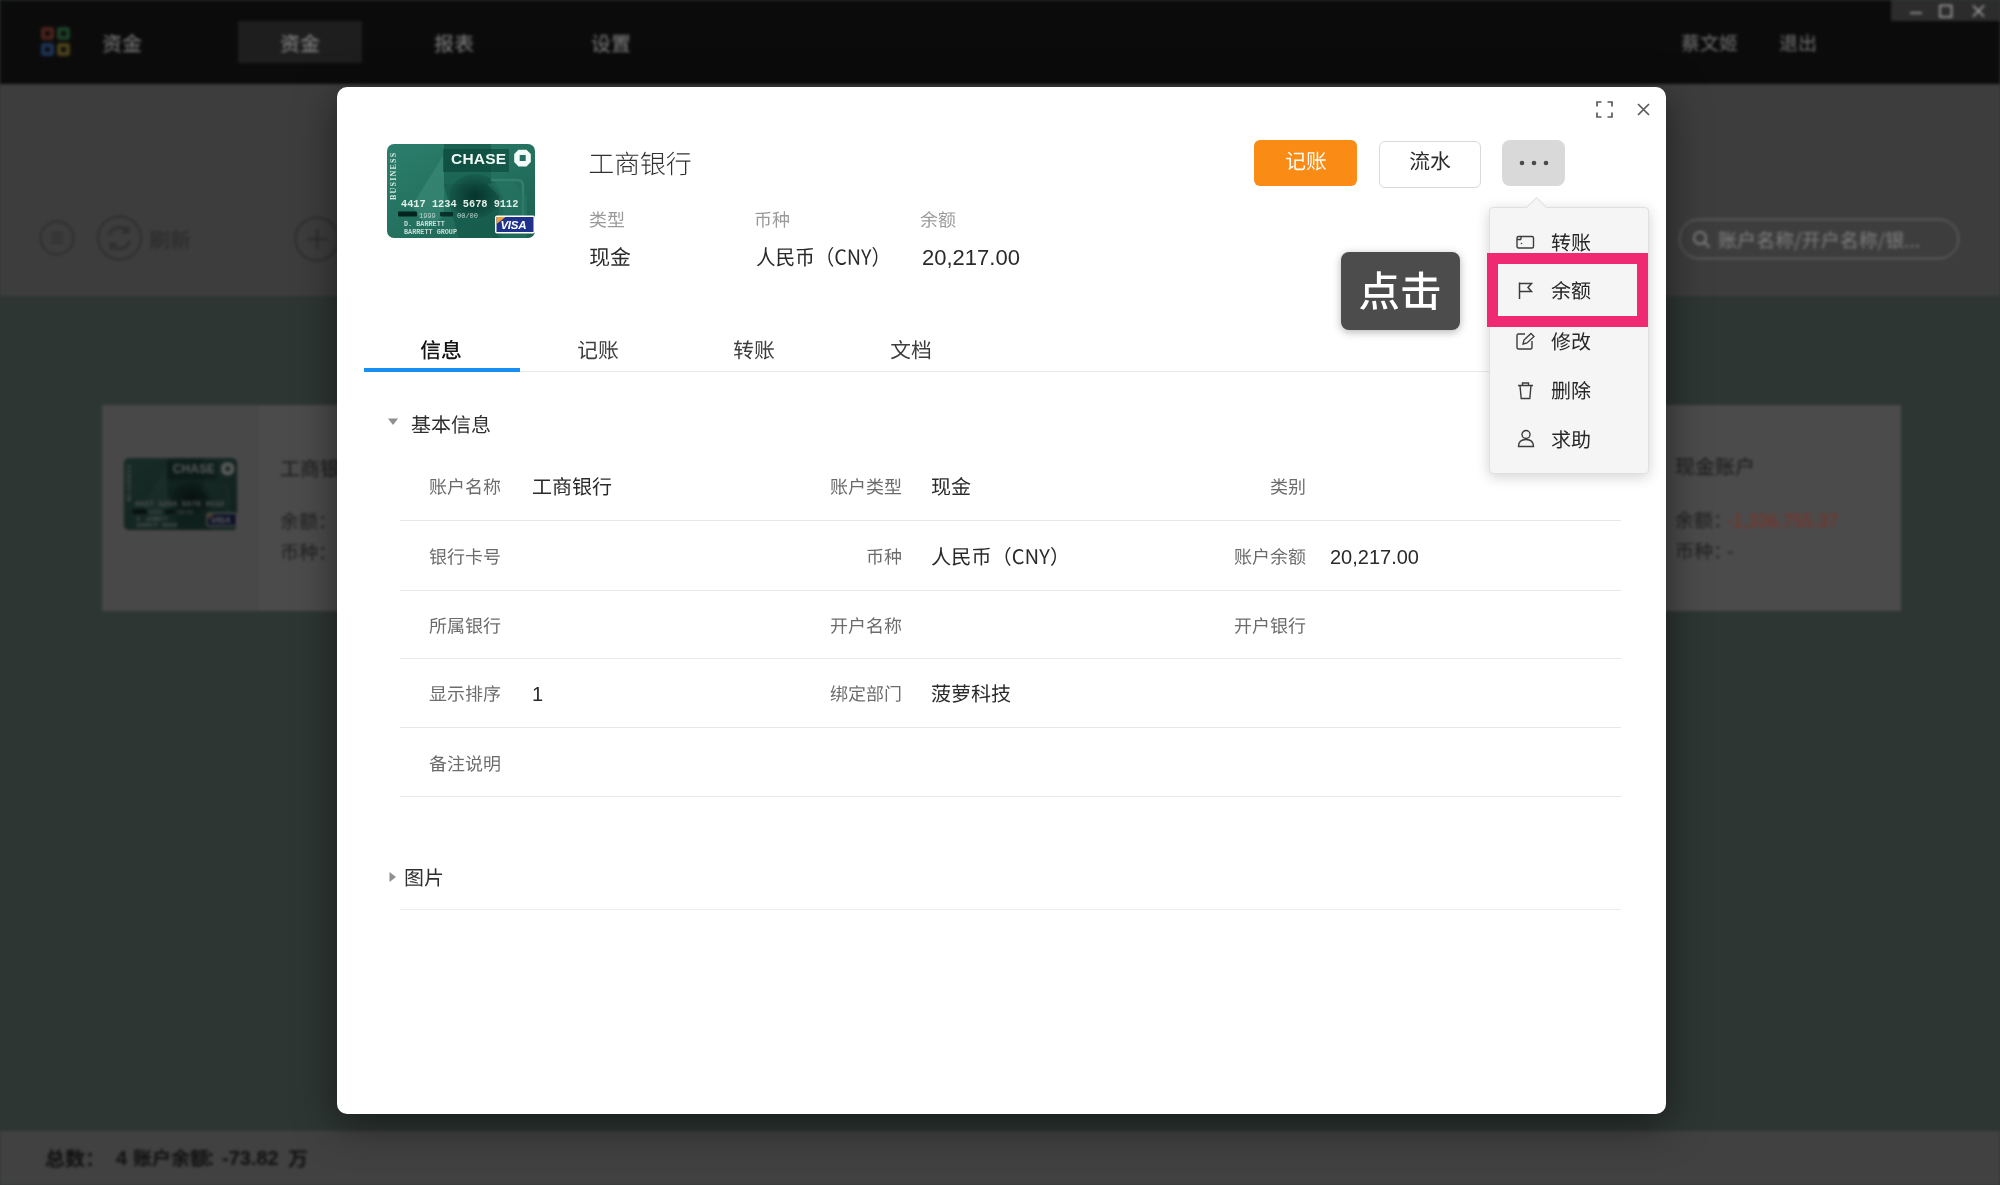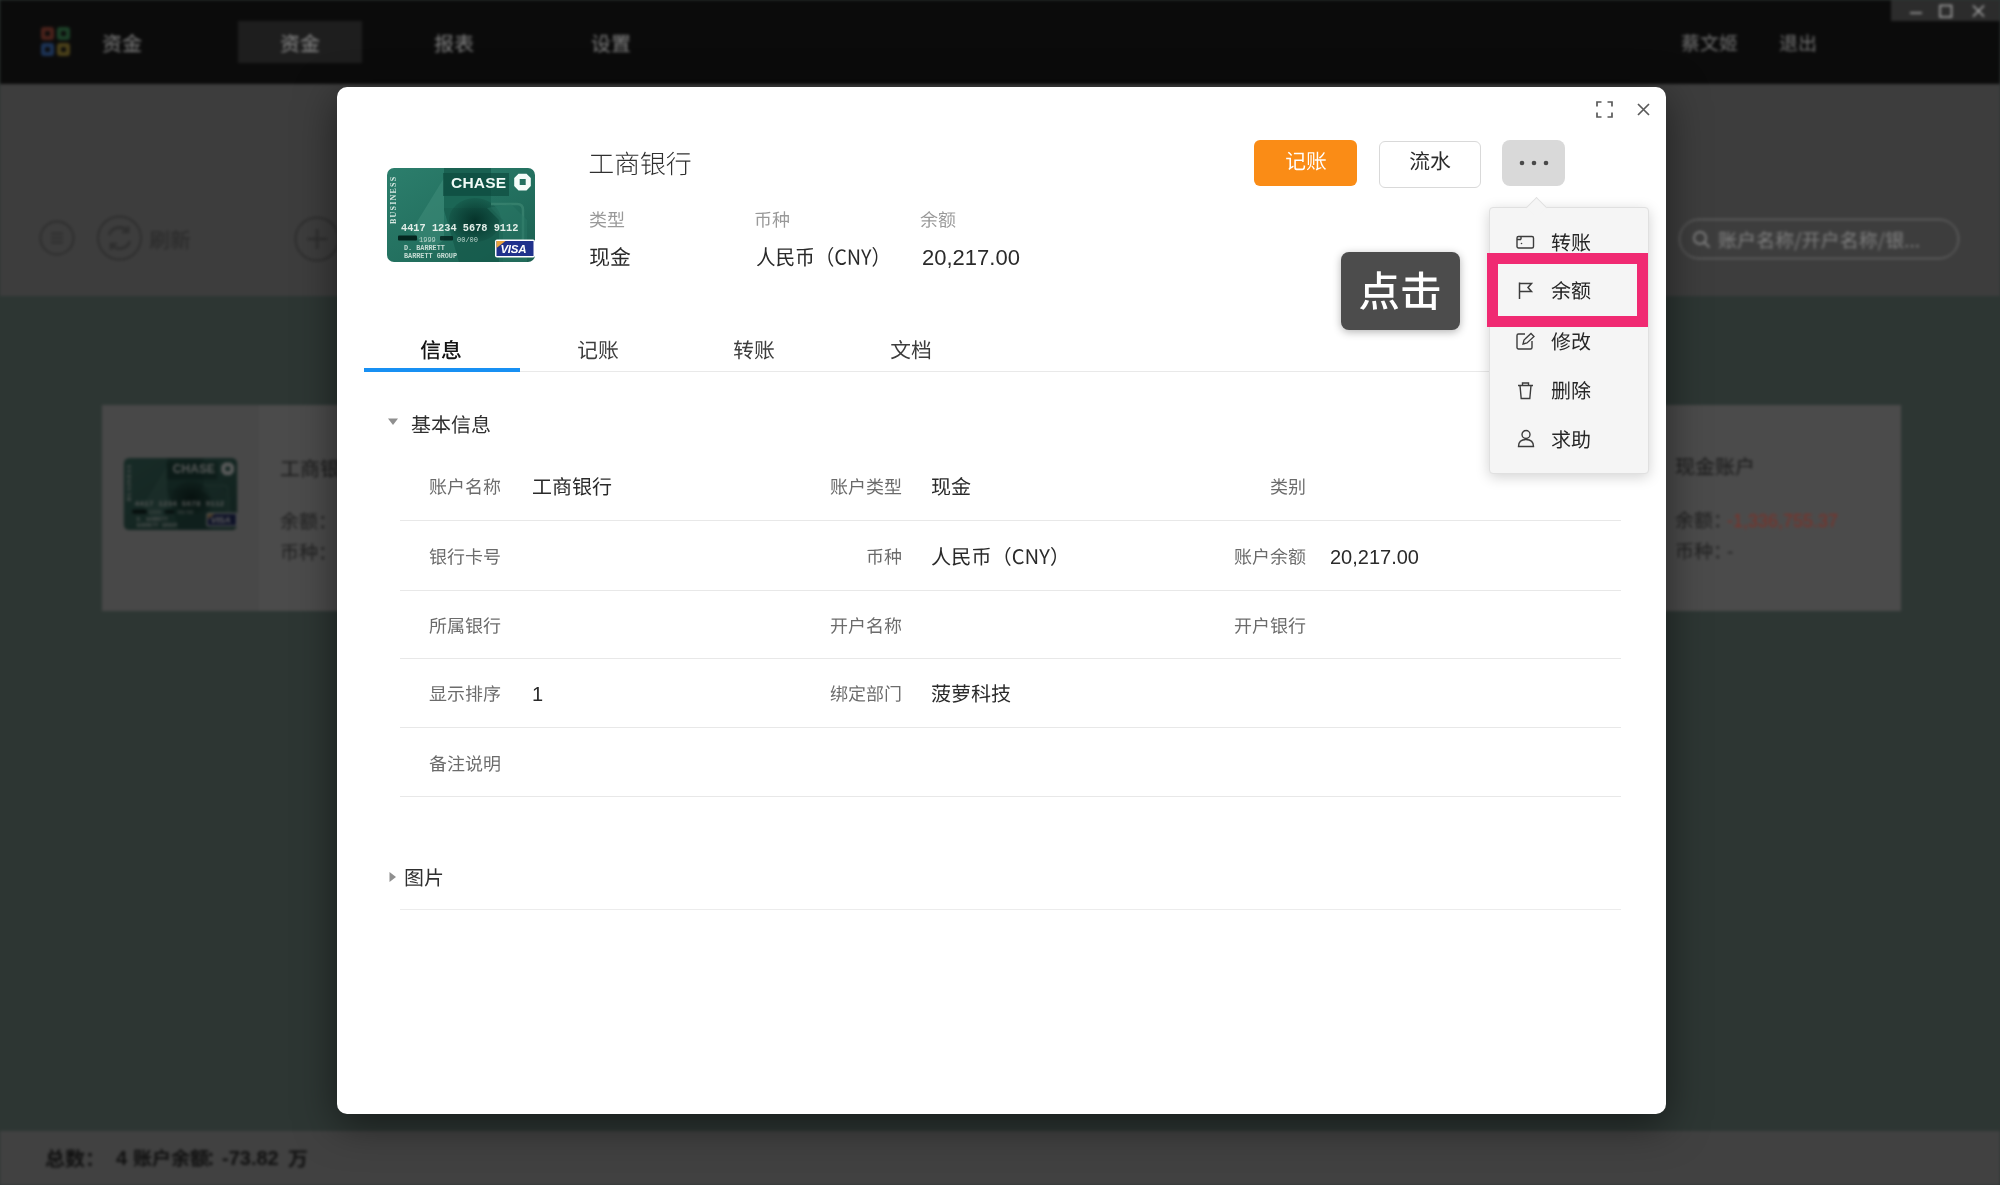--- a/index.html
+++ b/index.html
@@ -135,21 +135,21 @@
 <g>
             <rect x="108" y="71.5" width="40" height="18" rx="2" fill="#ffffff"></rect>
 <rect x="109.5" y="73" width="37" height="15" fill="#20318c"></rect>
 <path d="M109.5,73 h9 l-9,7 z" fill="#e8a33d"></path>
 <text x="113.5" y="84.5" font-family="Liberation Sans, sans-serif" font-weight="700" font-style="italic" font-size="11.5" letter-spacing="-0.3" fill="#ffffff">VISA</text>
           </g>
 </svg></div>
     </div>
   </div>
 <div style="position:absolute;left:337px;top:87px;width:1329px;height:1027px;background:#ffffff;border-radius:10px;box-shadow:0 10px 40px rgba(0,0,0,0.5)"></div>
-<div style="position:absolute;left:387px;top:168px;line-height:0"><svg width="148" height="94" viewBox="0 0 148 94">
+<div style="position:absolute;left:387px;top:144px;line-height:0"><svg width="148" height="94" viewBox="0 0 148 94">
 <defs>
         <linearGradient id="cg" x1="0" y1="0" x2="1" y2="1">
 <stop offset="0" stop-color="#2c7e6c"></stop>
           <stop offset="0.55" stop-color="#23705f"></stop>
           <stop offset="1" stop-color="#1b5f50"></stop>
         </linearGradient>
 <radialGradient id="cd" cx="0.5" cy="0.5" r="0.6">
           <stop offset="0" stop-color="#06342b"></stop>
           <stop offset="1" stop-color="#06342b" stop-opacity="0"></stop>
         </radialGradient>

